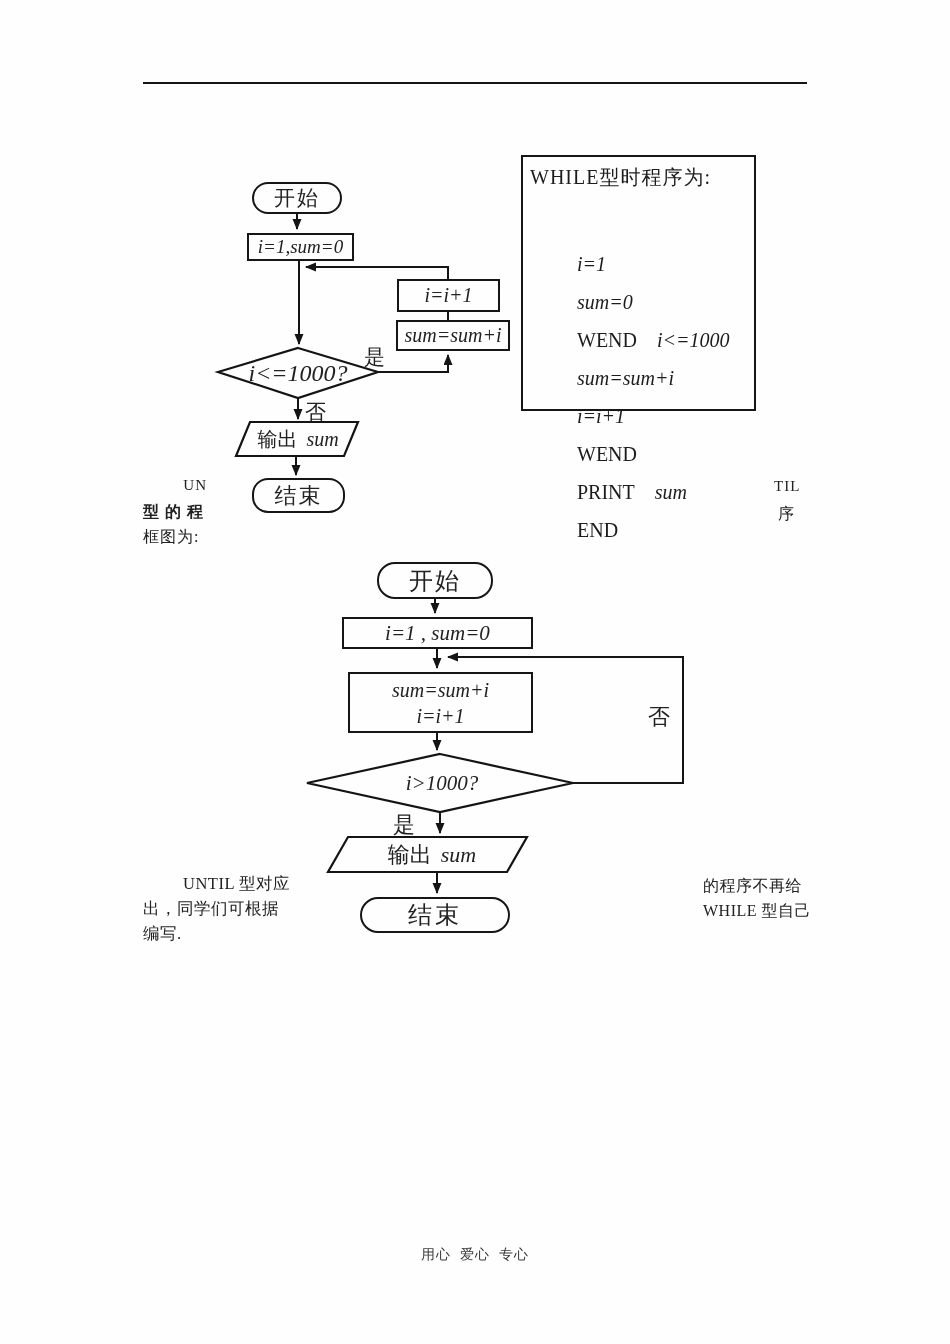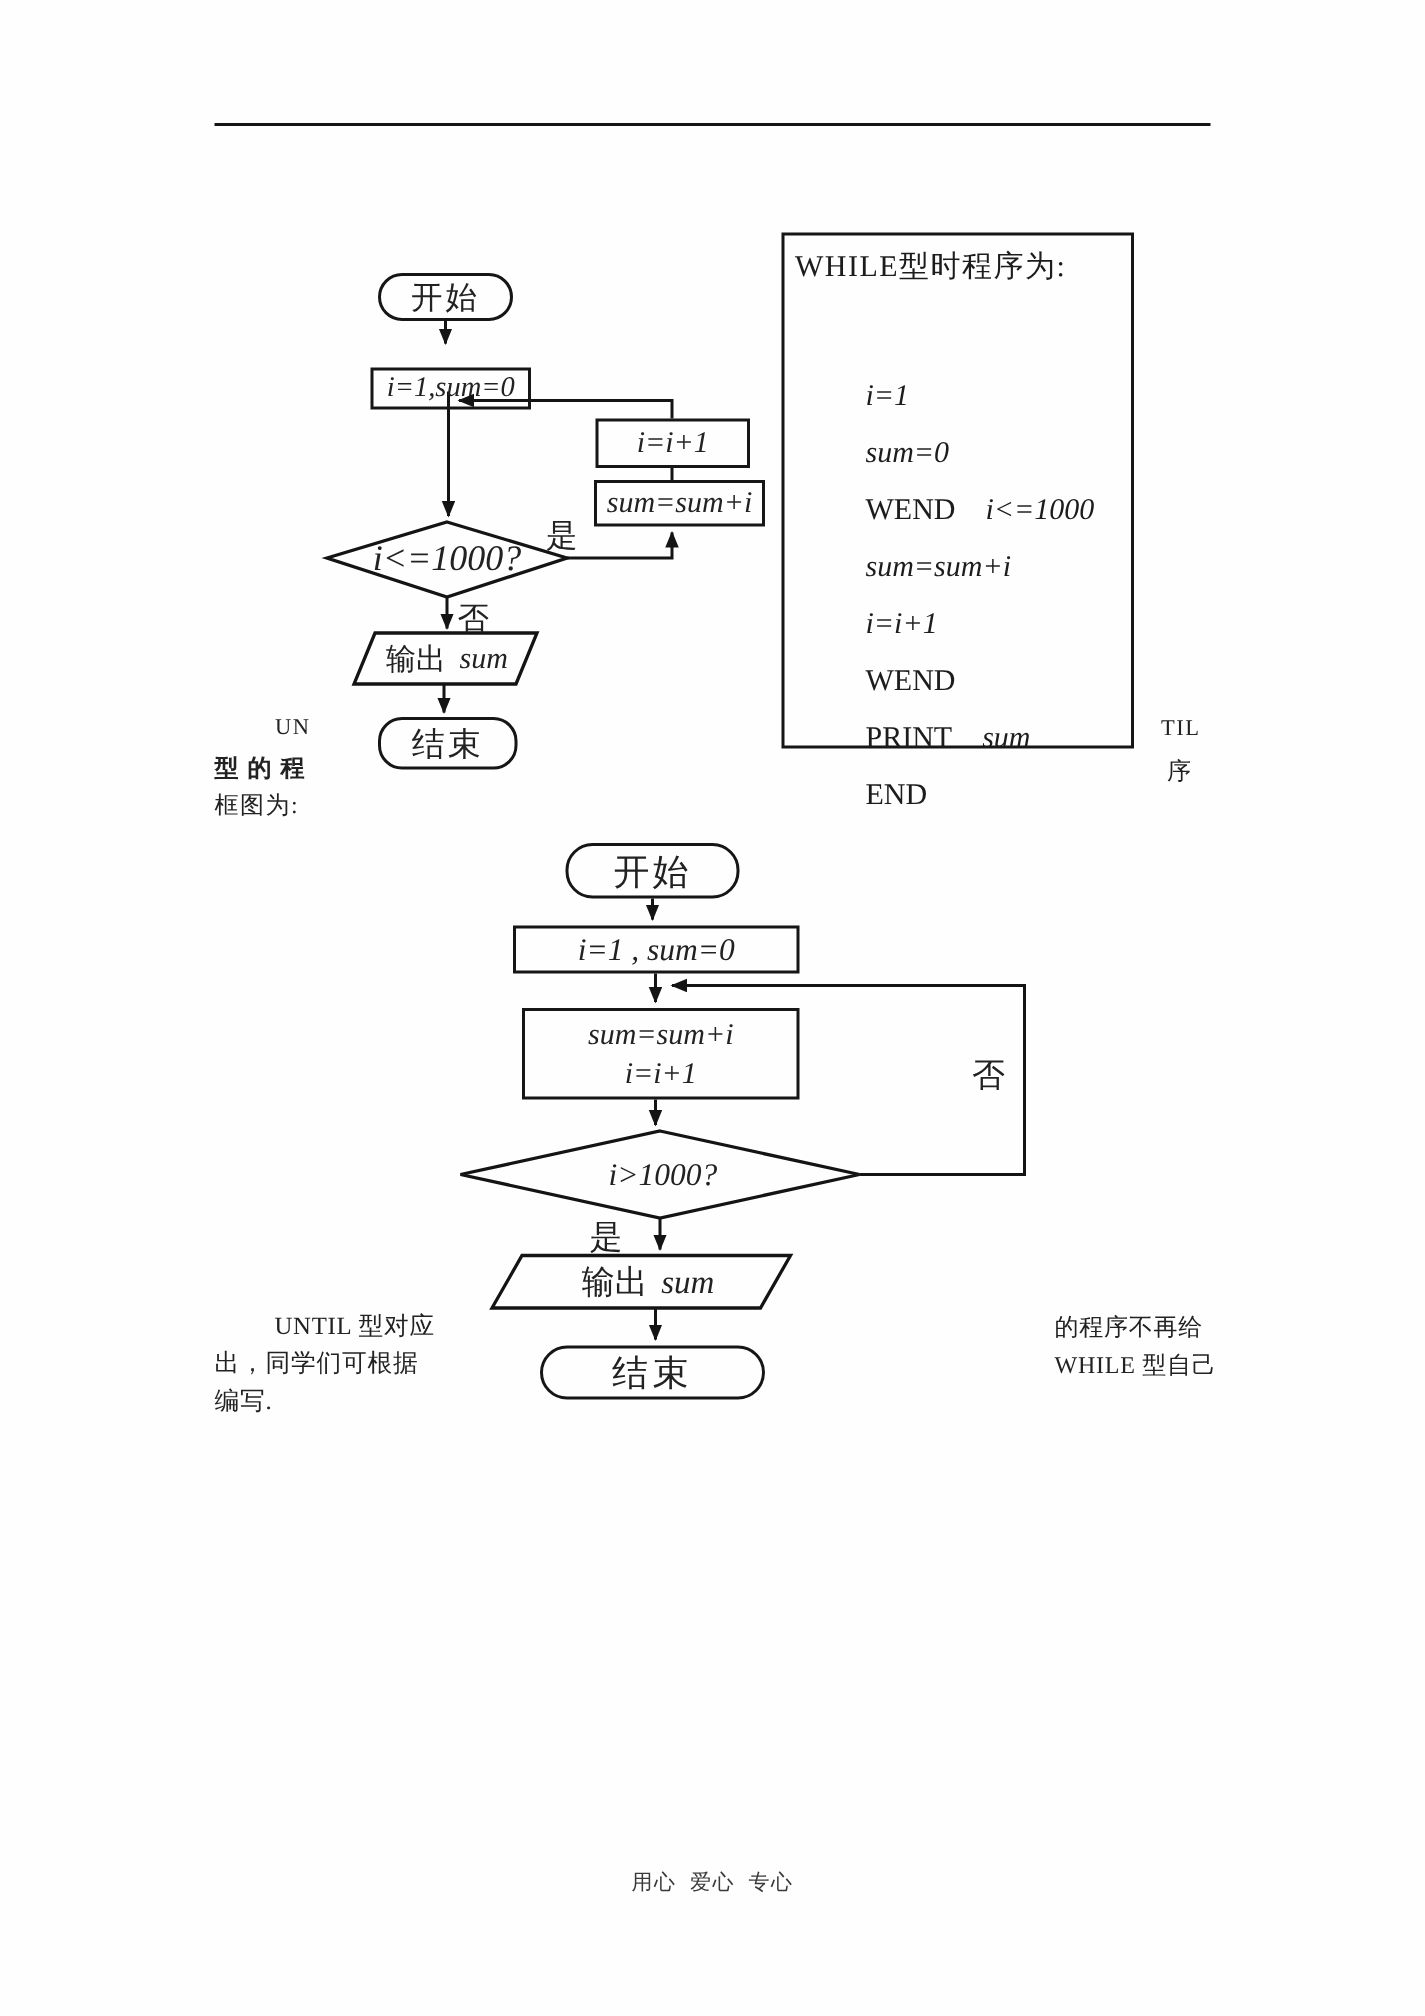--- a/index.html
+++ b/index.html
@@ -15,21 +15,21 @@
     box-sizing:border-box;color:#222;
   }
   .terminal{border-radius:16px;}
   .math{font-style:italic;}
   .lbl{position:absolute;color:#222;}
   .centered{display:flex;align-items:center;justify-content:center;text-align:center;}
   .wires{position:absolute;left:0;top:0;pointer-events:none;}
   .wires line,.wires polyline{stroke:#141414;stroke-width:2;fill:none;}
   .wires polygon.shape{stroke:#141414;stroke-width:2.2;fill:none;}
   #program-box{
-    position:absolute;left:521px;top:155px;width:235px;height:344px;
+    position:absolute;left:521px;top:155px;width:235px;height:256px;
     border:2px solid #161616;box-sizing:border-box;
   }
   .prog-title{position:absolute;left:7px;top:7px;font-size:20px;letter-spacing:1px;white-space:pre;}
   .prog-line{position:absolute;left:54px;font-size:20px;white-space:pre;margin-top:48px;}
   .prog-line .kw{font-style:normal;margin-right:20px;display:inline-block;}
   .prog-line .kw:empty{margin-right:0;}
   .prog-line .expr{font-style:italic;}
   .sidetext{position:absolute;font-size:16px;letter-spacing:1px;color:#222;white-space:pre;}
   .para{position:absolute;font-size:16.5px;line-height:25px;letter-spacing:.5px;color:#222;}
   .para div{white-space:pre;}
@@ -72,21 +72,21 @@
     <polyline points="573,783 683,783 683,657 448,657" marker-end="url(#ah)"></polyline>
     <line x1="437" y1="733" x2="437" y2="750" marker-end="url(#ah)"></line>
     <line x1="440" y1="812" x2="440" y2="833" marker-end="url(#ah)"></line>
     <line x1="437" y1="872" x2="437" y2="893" marker-end="url(#ah)"></line>
   </svg>
 
   <div class="node terminal" style="left:252px;top:182px;width:90px;height:32px;font-size:21px;letter-spacing:2px;">
     <span>开始</span>
   </div>
 
-  <div class="node math" style="left:247px;top:245px;width:107px;height:28px;font-size:19px;">
+  <div class="node math" style="left:247px;top:233px;width:107px;height:28px;font-size:19px;">
     <span>i=1,sum=0</span>
   </div>
 
   <div class="node math" style="left:397px;top:279px;width:103px;height:33px;font-size:20px;">
     <span>i=i+1</span>
   </div>
 
   <div class="node math" style="left:396px;top:320px;width:114px;height:31px;font-size:20px;">
     <span>sum=sum+i</span>
   </div>

